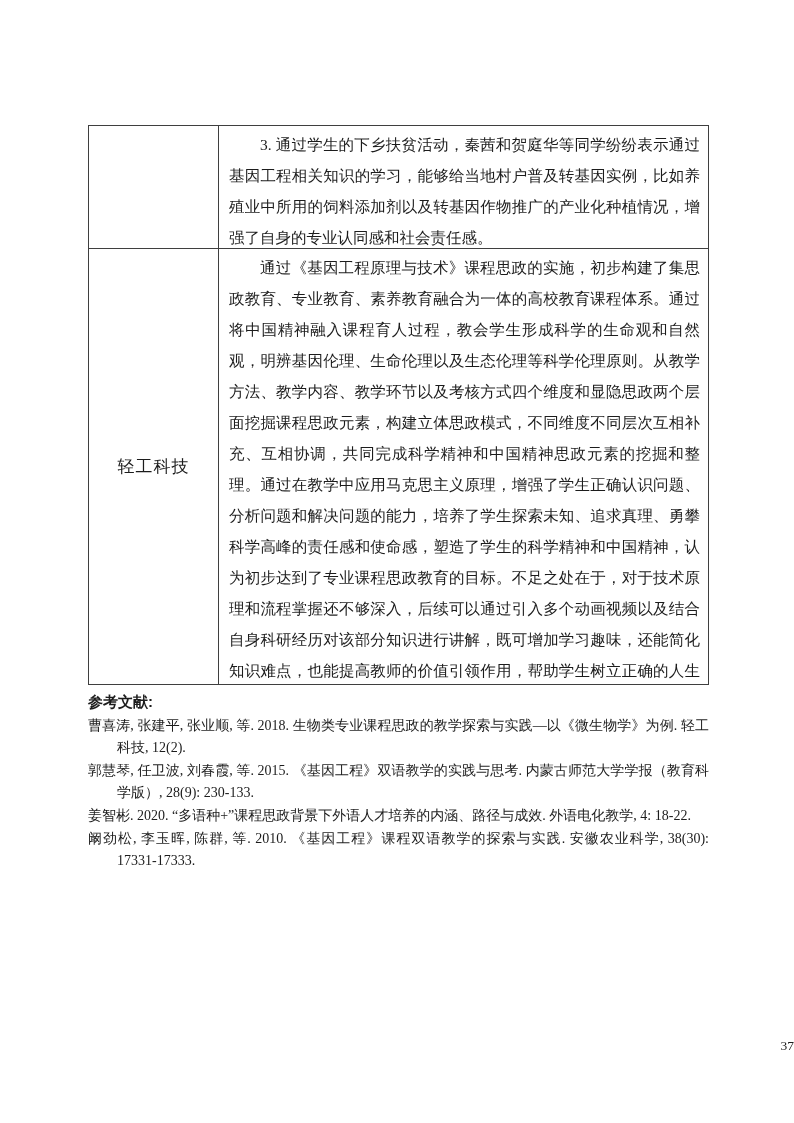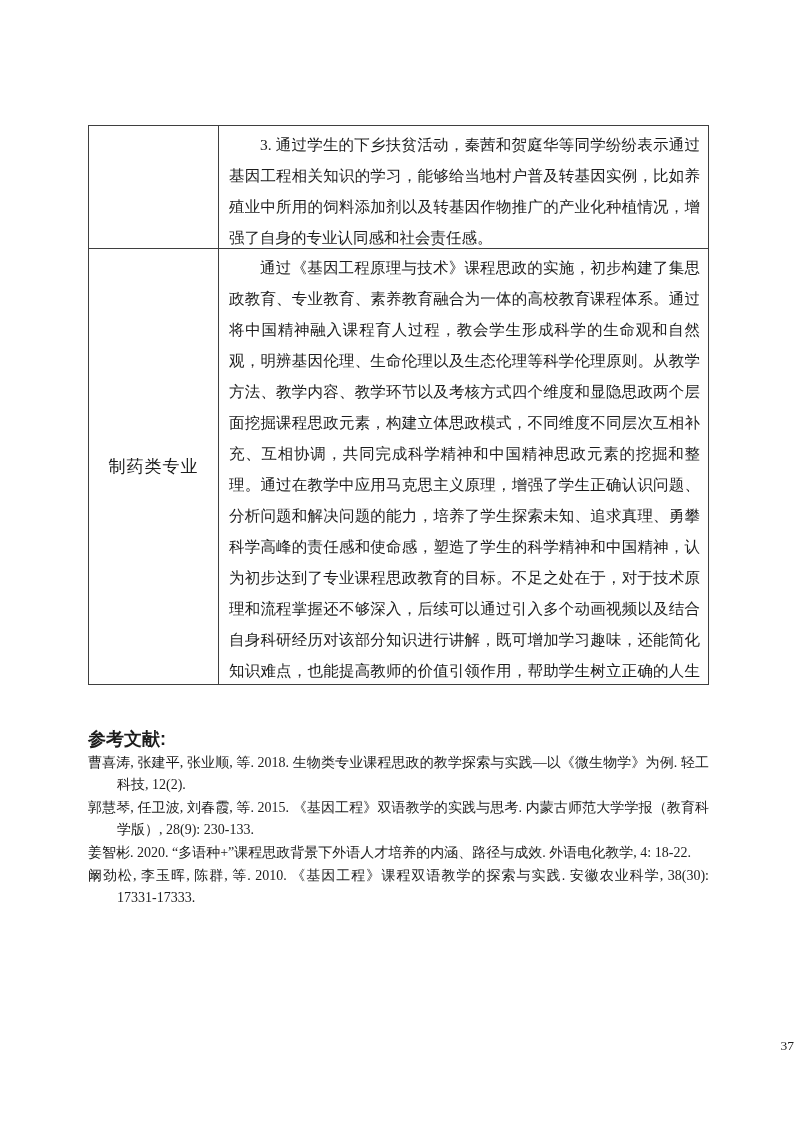--- a/index.html
+++ b/index.html
@@ -50,23 +50,22 @@
     position: absolute;
     left: 88px;
     top: 691px;
     width: 621px;
     font-size: 14px;
     line-height: 22.6px;
   }
   .refs-heading {
     font-family: "Liberation Sans", "DejaVu Sans", sans-serif;
     font-weight: bold;
-    font-size: 18px;
+    font-size: 15px;
     margin-bottom: 1px;
-    margin-top: 37px;
   }
   .ref-item {
     padding-left: 29px;
     text-indent: -29px;
     text-align: justify;
     font-family: Liberation Serif, serif;
   }
   
   .page-number {
     position: absolute;
@@ -83,21 +82,21 @@
 <div class="page">
 
   <div class="doc-table">
     <div class="doc-row first">
       <div class="label-cell"></div>
       <div class="content-cell">
         <p>3. 通过学生的下乡扶贫活动，秦茜和贺庭华等同学纷纷表示通过基因工程相关知识的学习，能够给当地村户普及转基因实例，比如养殖业中所用的饲料添加剂以及转基因作物推广的产业化种植情况，增强了自身的专业认同感和社会责任感。</p>
       </div>
     </div>
     <div class="doc-row second">
-      <div class="label-cell">制药类专业</div>
+      <div class="label-cell">轻工科技</div>
       <div class="content-cell">
         <p>通过《基因工程原理与技术》课程思政的实施，初步构建了集思政教育、专业教育、素养教育融合为一体的高校教育课程体系。通过将中国精神融入课程育人过程，教会学生形成科学的生命观和自然观，明辨基因伦理、生命伦理以及生态伦理等科学伦理原则。从教学方法、教学内容、教学环节以及考核方式四个维度和显隐思政两个层面挖掘课程思政元素，构建立体思政模式，不同维度不同层次互相补充、互相协调，共同完成科学精神和中国精神思政元素的挖掘和整理。通过在教学中应用马克思主义原理，增强了学生正确认识问题、分析问题和解决问题的能力，培养了学生探索未知、追求真理、勇攀科学高峰的责任感和使命感，塑造了学生的科学精神和中国精神，认为初步达到了专业课程思政教育的目标。不足之处在于，对于技术原理和流程掌握还不够深入，后续可以通过引入多个动画视频以及结合自身科研经历对该部分知识进行讲解，既可增加学习趣味，还能简化知识难点，也能提高教师的价值引领作用，帮助学生树立正确的人生目标。</p>
       </div>
     </div>
   </div>
 
   <div class="refs">
     <div class="refs-heading">参考文献:</div>
     <div class="ref-item">曹喜涛, 张建平, 张业顺, 等. 2018. 生物类专业课程思政的教学探索与实践—以《微生物学》为例. 轻工科技, 12(2).</div>
     <div class="ref-item">郭慧琴, 任卫波, 刘春霞, 等. 2015. 《基因工程》双语教学的实践与思考. 内蒙古师范大学学报（教育科学版）, 28(9): 230-133.</div>

